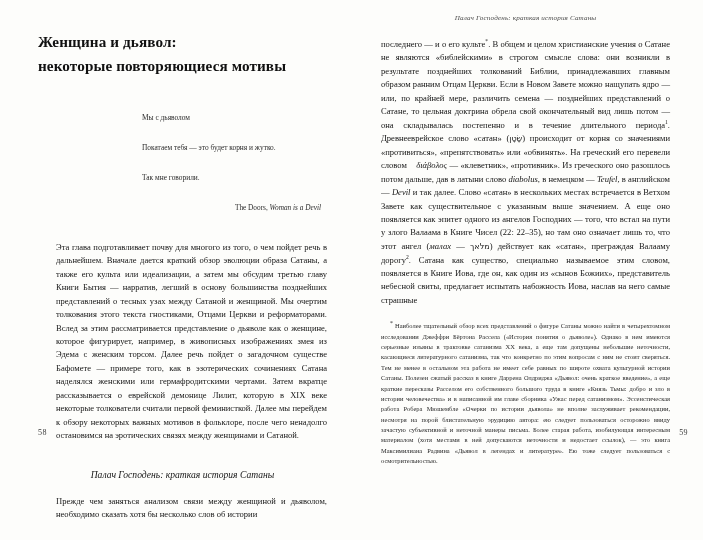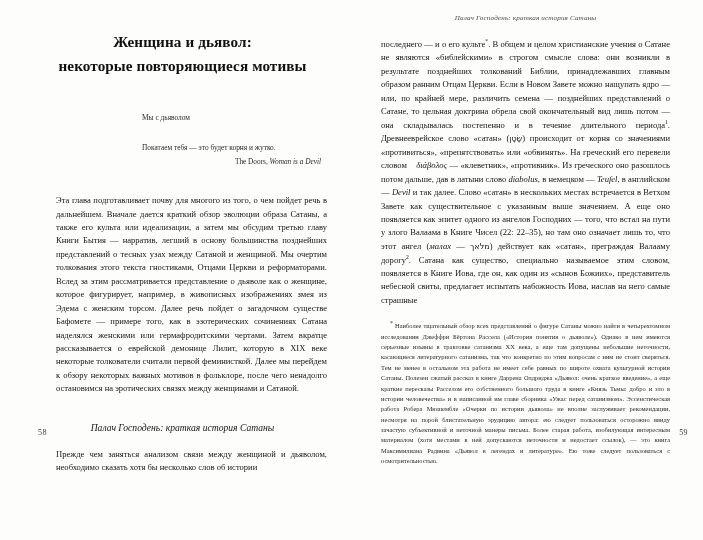--- a/index.html
+++ b/index.html
@@ -47,38 +47,38 @@
   .chapter-label {
     text-align: center;
     font-size: 9px;
     letter-spacing: 2.4px;
     color: #2e2e2e;
     text-transform: uppercase;
     font-variant: small-caps;
     margin: 6px 0 22px 0;
   }
   .chapter-title {
-    text-align: center;
+    text-align: left;
     font-size: 15.2px;
     font-weight: bold;
     line-height: 1.58;
     color: #111;
     margin: 0 0 34px 0;
     letter-spacing: 0.1px;
   }
   .epigraph {
     margin: 0 6px 26px 104px;
     font-size: 7.4px;
     line-height: 1.72;
     color: #2b2b2b;
   }
   .epigraph .line { white-space: nowrap; margin-top: 17px; }
   .epigraph .source {
     text-align: right;
-    margin-top: 1px;
+    margin-top: 18px;
     font-size: 7.3px;
   }
   .epigraph .source .ital { font-style: italic; }
 
   .body-para {
     font-size: 8.55px;
     line-height: 1.575;
     text-align: justify;
     text-justify: inter-word;
     margin: 0 0 0 18px;
@@ -151,20 +151,21 @@
 
 
     <div class="chapter-title">
       <div>Женщина и дьявол:</div>
       <div>некоторые повторяющиеся мотивы</div>
     </div>
 
     <div class="epigraph">
       <div class="line">Мы с дьяволом</div>
       <div class="line">Покатаем тебя — это будет корня и жутко.</div>
+      <div class="line">Так мне говорили.</div>
       <div class="source"><span>The Doors, </span><span class="ital">Woman is a Devil</span></div>
     </div>
 
     <p class="body-para">Эта глава подготавливает почву для многого из того, о чем пойдет речь в дальнейшем. Вначале дается краткий обзор эволюции образа Сатаны, а также его культа или идеализации, а затем мы обсудим третью главу Книги Бытия — нарратив, легший в основу большинства позднейших представлений о тесных узах между Сатаной и женщиной. Мы очертим толкования этого текста гностиками, Отцами Церкви и реформаторами. Вслед за этим рассматривается представление о дьяволе как о женщине, которое фигурирует, например, в живописных изображениях змея из Эдема с женским торсом. Далее речь пойдет о загадочном существе Бафомете — примере того, как в эзотерических сочинениях Сатана наделялся женскими или гермафродитскими чертами. Затем вкратце рассказывается о еврейской демонице Лилит, которую в XIX веке некоторые толкователи считали первой феминисткой. Далее мы перейдем к обзору некоторых важных мотивов в фольклоре, после чего ненадолго остановимся на эротических связях между женщинами и Сатаной.</p>
 
     <div class="section-title">Палач Господень: краткая история Сатаны</div>
 
     <p class="body-para">Прежде чем заняться анализом связи между женщиной и дьяволом, необходимо сказать хотя бы несколько слов об истории</p>
 
     <div class="page-number pn-left">58</div>

